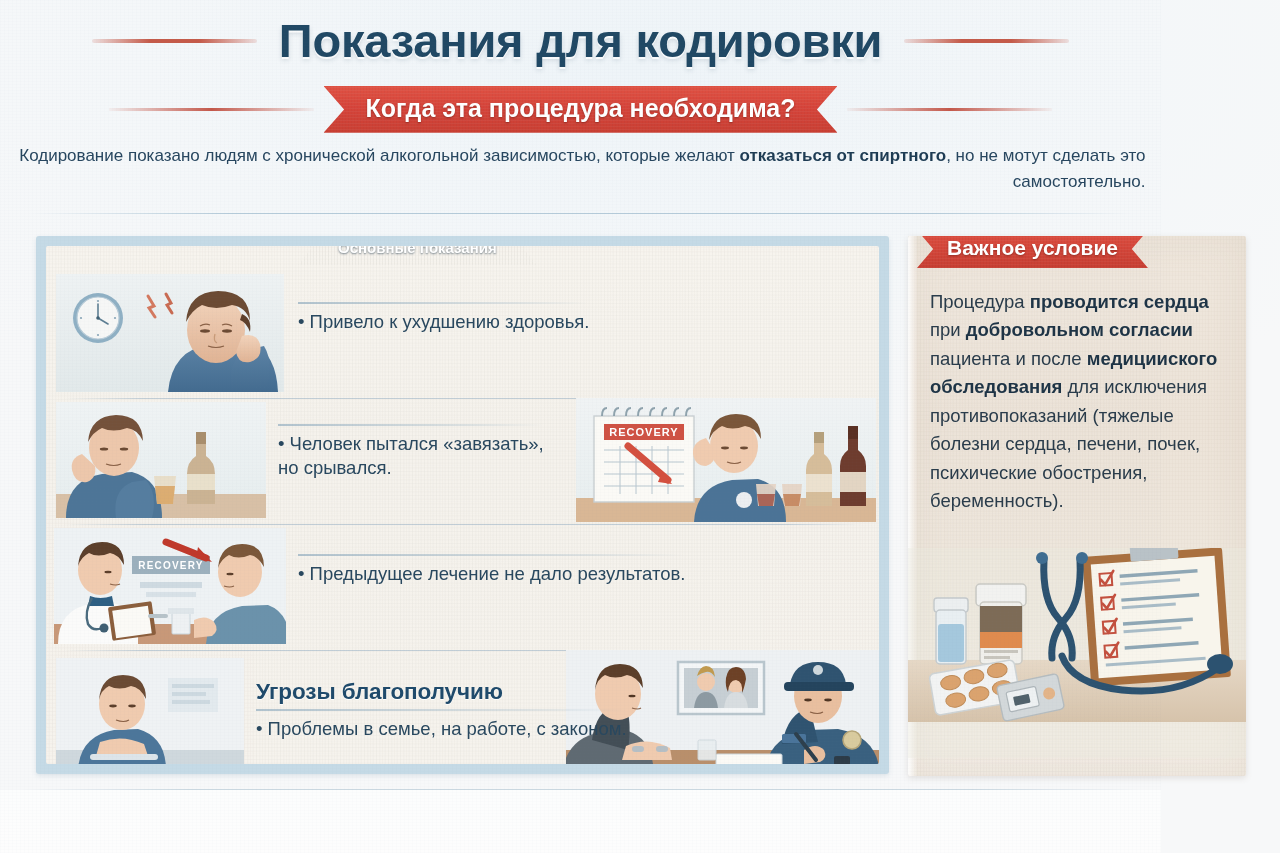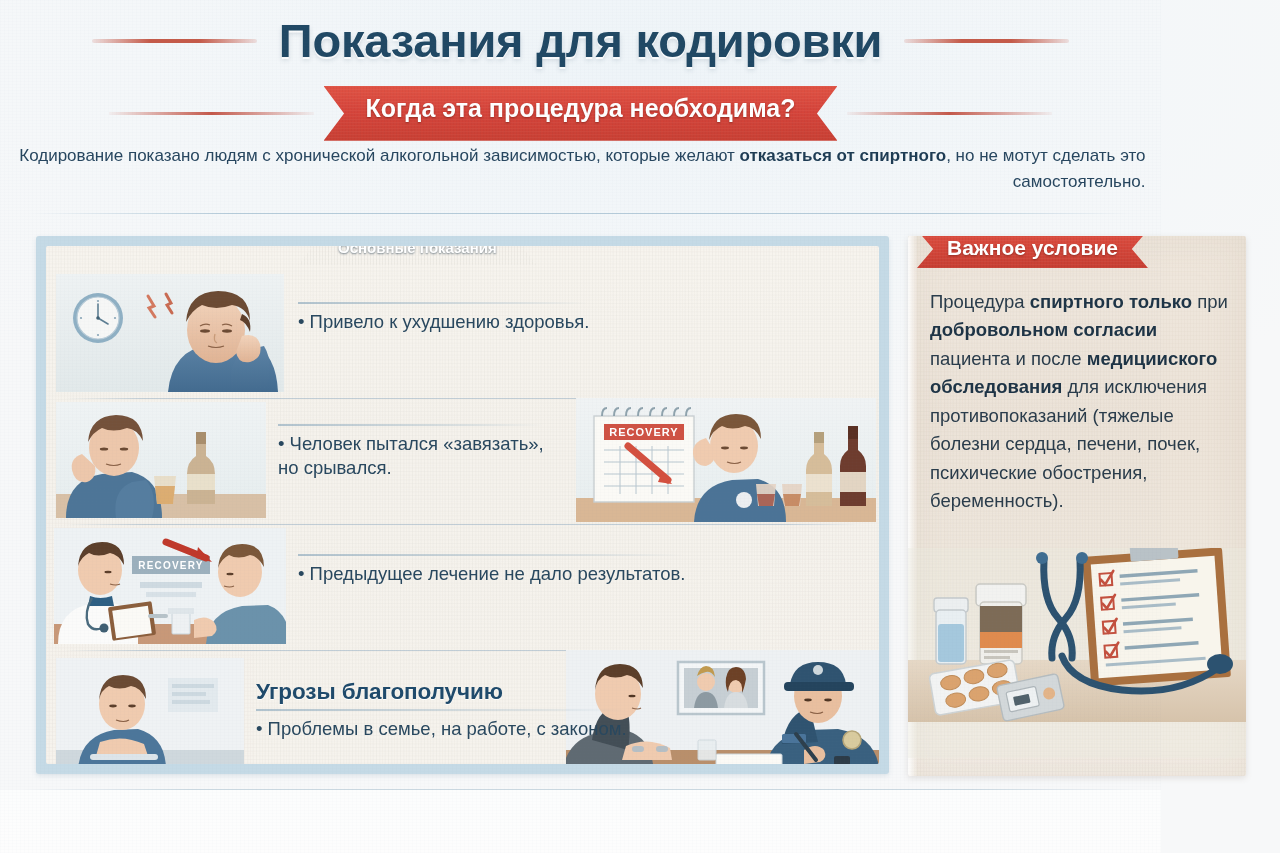--- a/index.html
+++ b/index.html
@@ -84,21 +84,21 @@
     width: 205px;
     background: linear-gradient(90deg, rgba(199,86,72,.05), #c4584a 50%, rgba(199,86,72,.05));
     margin: 0 10px;
   }
   .ribbon {
     position: relative;
     background: linear-gradient(180deg, #e05243 0%, #d6443a 45%, #c93f33 100%);
     color: #fff;
     font-size: 25px;
     font-weight: 700;
-    padding: 8px 42px 18px 42px;
+    padding: 8px 42px 10px 42px;
     line-height: 1.15;
     white-space: nowrap;
     clip-path: polygon(0 0, 100% 0, 100% 100%, 0 100%, 4% 50%);
     text-shadow: 0 1px 2px rgba(90,20,12,.5);
     box-shadow: 0 3px 6px rgba(120,40,30,.22);
     -webkit-clip-path: polygon(0 0, 100% 0, 96% 50%, 100% 100%, 0 100%, 4% 50%);
     clip-path: polygon(0 0, 100% 0, 96% 50%, 100% 100%, 0 100%, 4% 50%);
   }
   .ribbon::before {
     content: "";
@@ -689,21 +689,21 @@
       </div>
     </div>
 
     <div class="right-panel">
       <div class="right-edge"></div>
 
       <div class="red-banner">
         <span>Важное условие</span>
       </div>
 
-      <p class="right-body"><span>Процедура </span><b>спиртного только</b><span> при </span><b>добровольном согласии</b><span> пациента и после </span><b>медицииского обследования</b><span> для исключения противопоказаний (тяжелые болезни сердца, печени, почек, психические обострения, беременность).</span></p>
+      <p class="right-body"><span>Процедура </span><b>проводится сердца</b><span> при </span><b>добровольном согласии</b><span> пациента и после </span><b>медицииского обследования</b><span> для исключения противопоказаний (тяжелые болезни сердца, печени, почек, психические обострения, беременность).</span></p>
 
       <div class="right-art">
         <svg viewBox="0 0 338 210" preserveAspectRatio="xMidYMid meet">
           <defs>
             <linearGradient id="deskg" x1="0" y1="0" x2="0" y2="1">
               <stop offset="0" stop-color="#e6d8c6"></stop>
                 <stop offset="1" stop-color="#d6c3ab"></stop>
             </linearGradient>
             <linearGradient id="clipp" x1="0" y1="0" x2="1" y2="0">
               <stop offset="0" stop-color="#a5apan"></stop>

